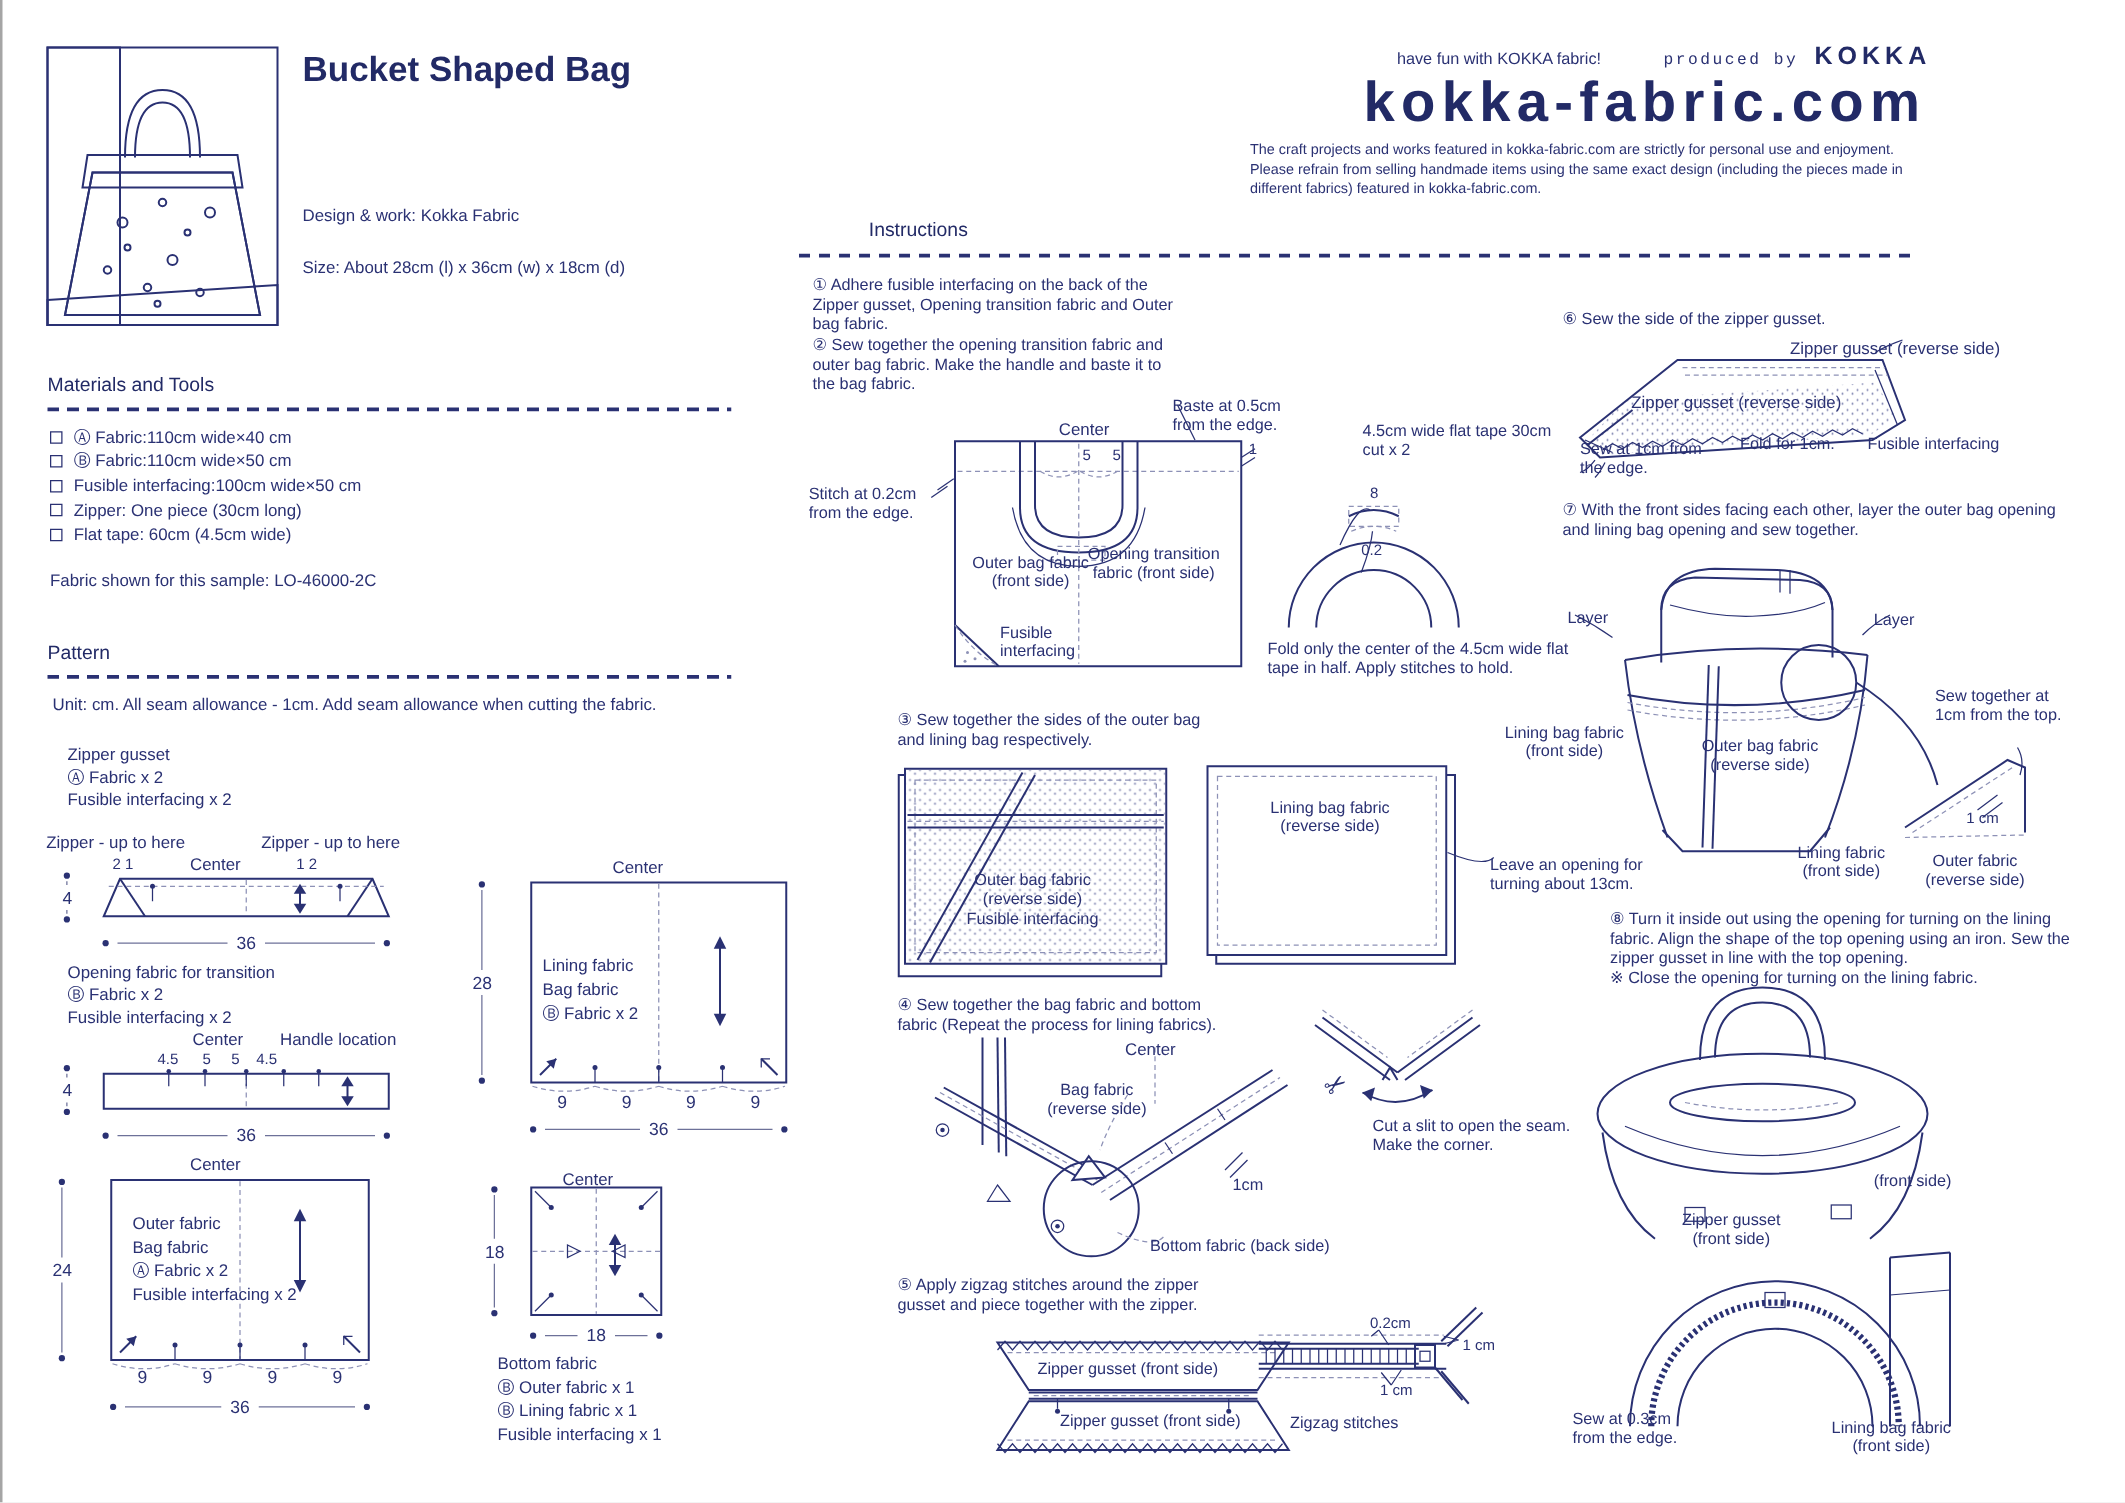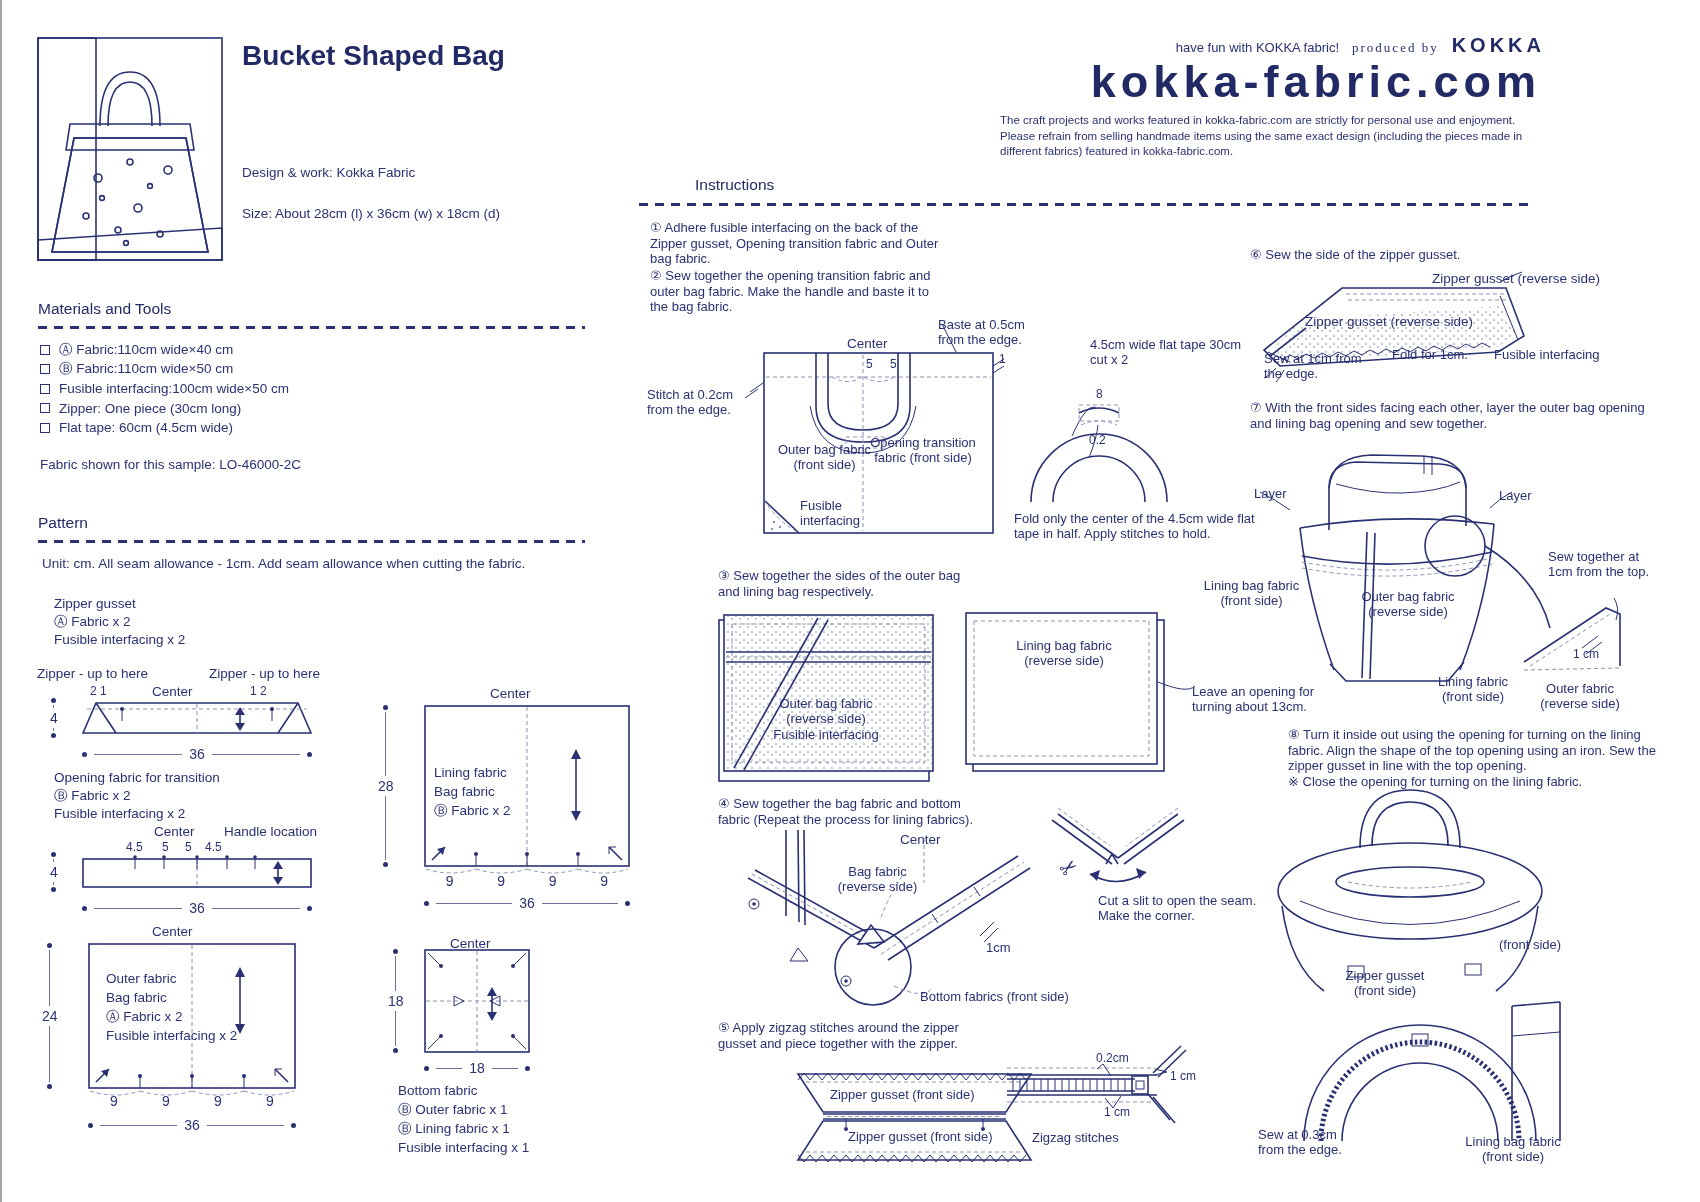--- a/index.html
+++ b/index.html
@@ -31,21 +31,21 @@
   .vdim::before,.vdim::after { content:""; width:5px; height:5px; border-radius:50%; background:#2a3173; flex:none; }
   .vdim i { flex:1; width:0; border-left:1.3px solid #6d7199; margin:2px 0; }
   .vdim b { font-weight:normal; }
 
   .nrow { position:absolute; display:flex; font-size:14px; color:#2a3173; }
   .nrow b { flex:1; text-align:center; font-weight:normal; }
 
   .hdrright { position:absolute; left:998px; top:34px; width:545px; }
   .hdrline { display:flex; justify-content:flex-end; align-items:baseline; gap:13px; }
   .tagline { font-size:13px; }
-  .produced { font-size:13px; font-family:Liberation Serif, serif; letter-spacing:2px; }
+  .produced { font-size:13px; font-family:Liberation Mono, monospace; letter-spacing:2px;margin-left:37px; }
   .brand { font-size:20px; font-weight:bold; letter-spacing:4px; color:#222a66; }
   .logo { text-align:right; font-size:45px; font-weight:bold; letter-spacing:5px; line-height:1.12; color:#222a66; padding-right:4px; }
   .disclaimer { margin-top:6px; font-size:11.5px; line-height:1.32; white-space:normal; }
 
   .diag { position:absolute; overflow:visible; }
   .diag path,.diag line,.diag rect,.diag polygon,.diag polyline,.diag circle,.diag ellipse
     { stroke:#2a3173; fill:none; stroke-width:1.6; stroke-linejoin:miter; }
   .diag .gd { stroke:#8d91b6; stroke-width:1; stroke-dasharray:4 3; }
   .diag .th { stroke-width:1; }
   .diag .fl { fill:#2a3173; stroke:none; }
@@ -132,21 +132,21 @@
   <div class="h" style="left:36px;top:514px">Pattern</div>
   <div class="rule" style="left:36px;top:540px;width:547px"></div>
   <div class="lbl f135" style="left:40px;top:556px">Unit: cm.  All seam allowance - 1cm. Add seam allowance when cutting the fabric.</div>
 
   <div class="lbl f135" style="left:52px;top:596px">Zipper gusset</div>
   <div class="lbl f135" style="left:52px;top:614px">Ⓐ Fabric x 2</div>
   <div class="lbl f135" style="left:52px;top:632px">Fusible interfacing x 2</div>
   <div class="lbl f135" style="left:35px;top:666px">Zipper - up to here</div>
   <div class="lbl f135" style="left:207px;top:666px">Zipper - up to here</div>
   <div class="lbl f12" style="left:88px;top:684px">2 1</div>
-  <div class="lbl f12" style="left:248px;top:684px">1 2</div>
+  <div class="lbl f12" style="left:235px;top:684px">1 2</div>
   <div class="lbl f135" style="left:150px;top:684px">Center</div>
   <svg class="diag" style="left:80px;top:702px" width="230" height="32">
     <polygon points="14,1 216,1 229,31 1,31"></polygon>
     <line x1="14" y1="1" x2="34" y2="31"></line>
       <line x1="216" y1="1" x2="196" y2="31"></line>
     <line class="gd" x1="5" y1="7" x2="225" y2="7"></line>
       <line class="gd" x1="115" y1="2" x2="115" y2="30"></line>
     <circle class="fl" cx="40" cy="7" r="2"></circle>
       <line class="th" x1="40" y1="7" x2="40" y2="19"></line>
     <circle class="fl" cx="190" cy="7" r="2"></circle>
@@ -419,21 +419,21 @@
     <line class="th" x1="238" y1="108" x2="252" y2="94"></line>
       <line class="th" x1="242" y1="114" x2="256" y2="100"></line>
     <path class="gd" d="M152,158 Q182,172 190,160"></path>
   </svg>
   <div class="lbl wrap ctr" style="left:818px;top:864px;width:115px">
     <div>Bag fabric</div>
     <div>(reverse side)</div>
   </div>
   <div class="lbl f135" style="left:898px;top:832px">Center</div>
   <div class="lbl" style="left:984px;top:940px">1cm</div>
-  <div class="lbl" style="left:918px;top:989px">Bottom fabrics (front side)</div>
+  <div class="lbl" style="left:918px;top:989px">Bottom fabric (back side)</div>
   <svg class="diag" style="left:1048px;top:812px" width="135" height="75">
     <path d="M2,8 L62,52 M8,2 L68,46 M134,8 L74,52 M128,2 L68,46"></path>
     <path class="gd" d="M8,-4 L60,34 M128,-4 L76,34"></path>
     <path d="M56,52 L62,42 L68,52"></path>
     <path d="M40,62 Q68,78 96,60"></path>
     <polygon class="fl" points="40,62 50,58 47,69"></polygon>
       <polygon class="fl" points="96,60 86,56 89,67"></polygon>
   </svg>
   <div class="scissors" style="left:1058px;top:856px">✂</div>
   <div class="lbl wrap" style="left:1096px;top:893px;width:195px">

